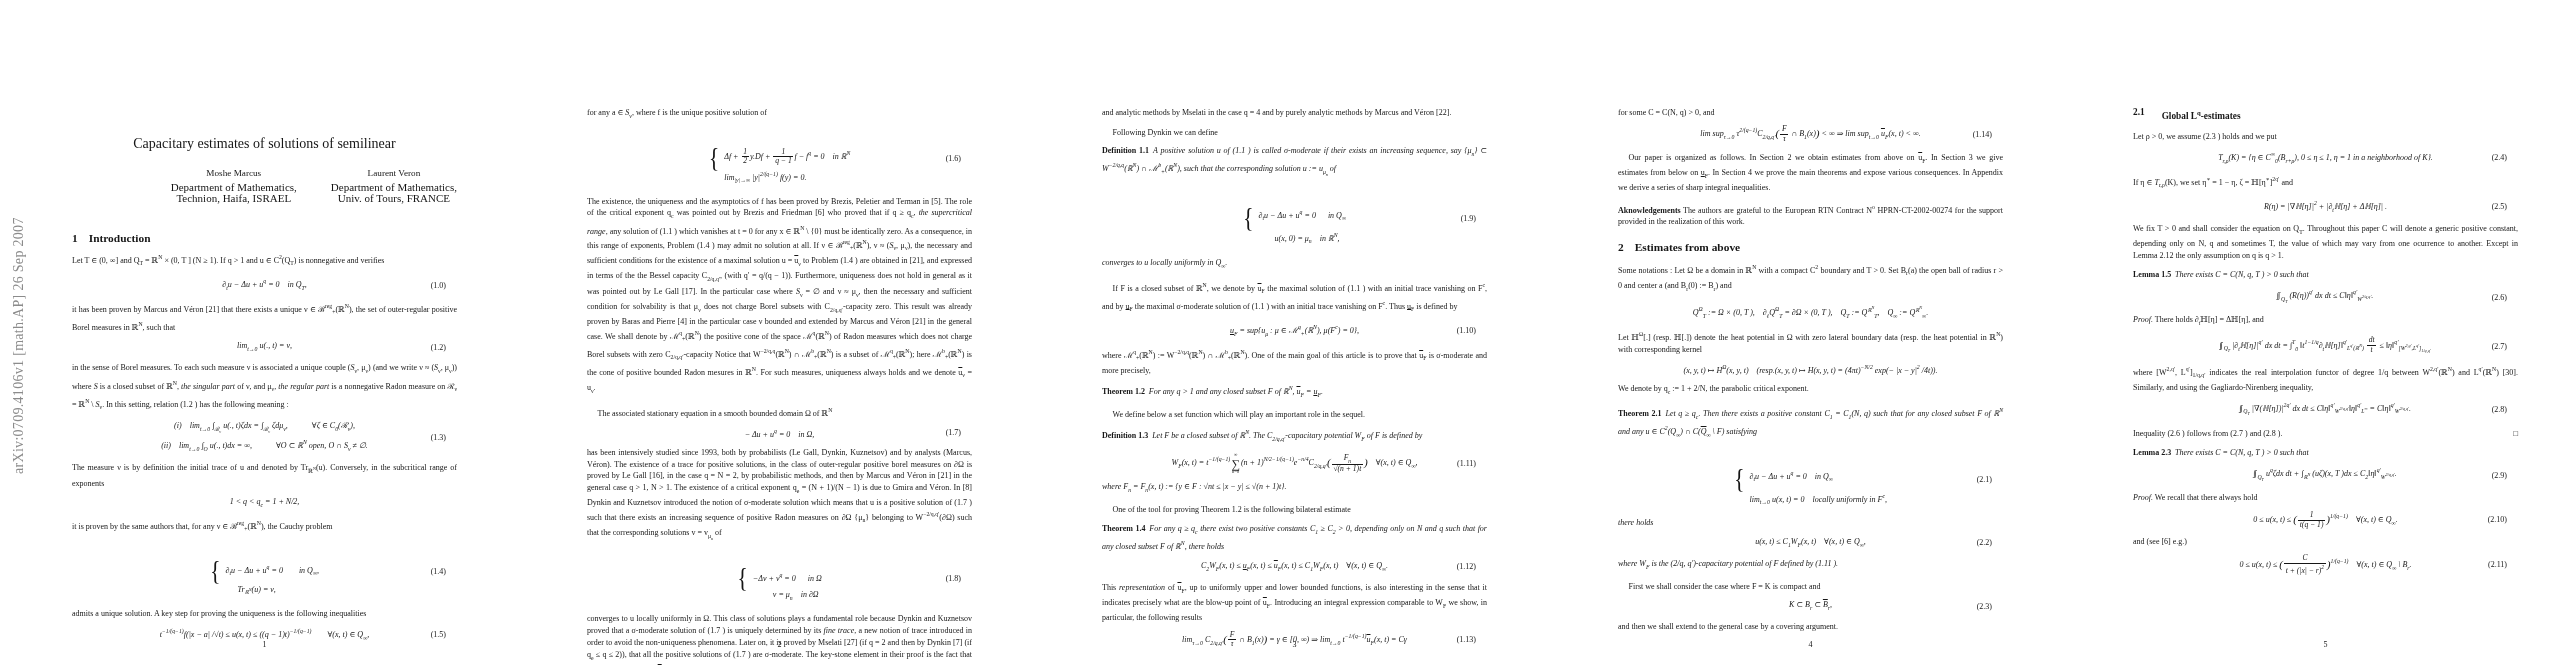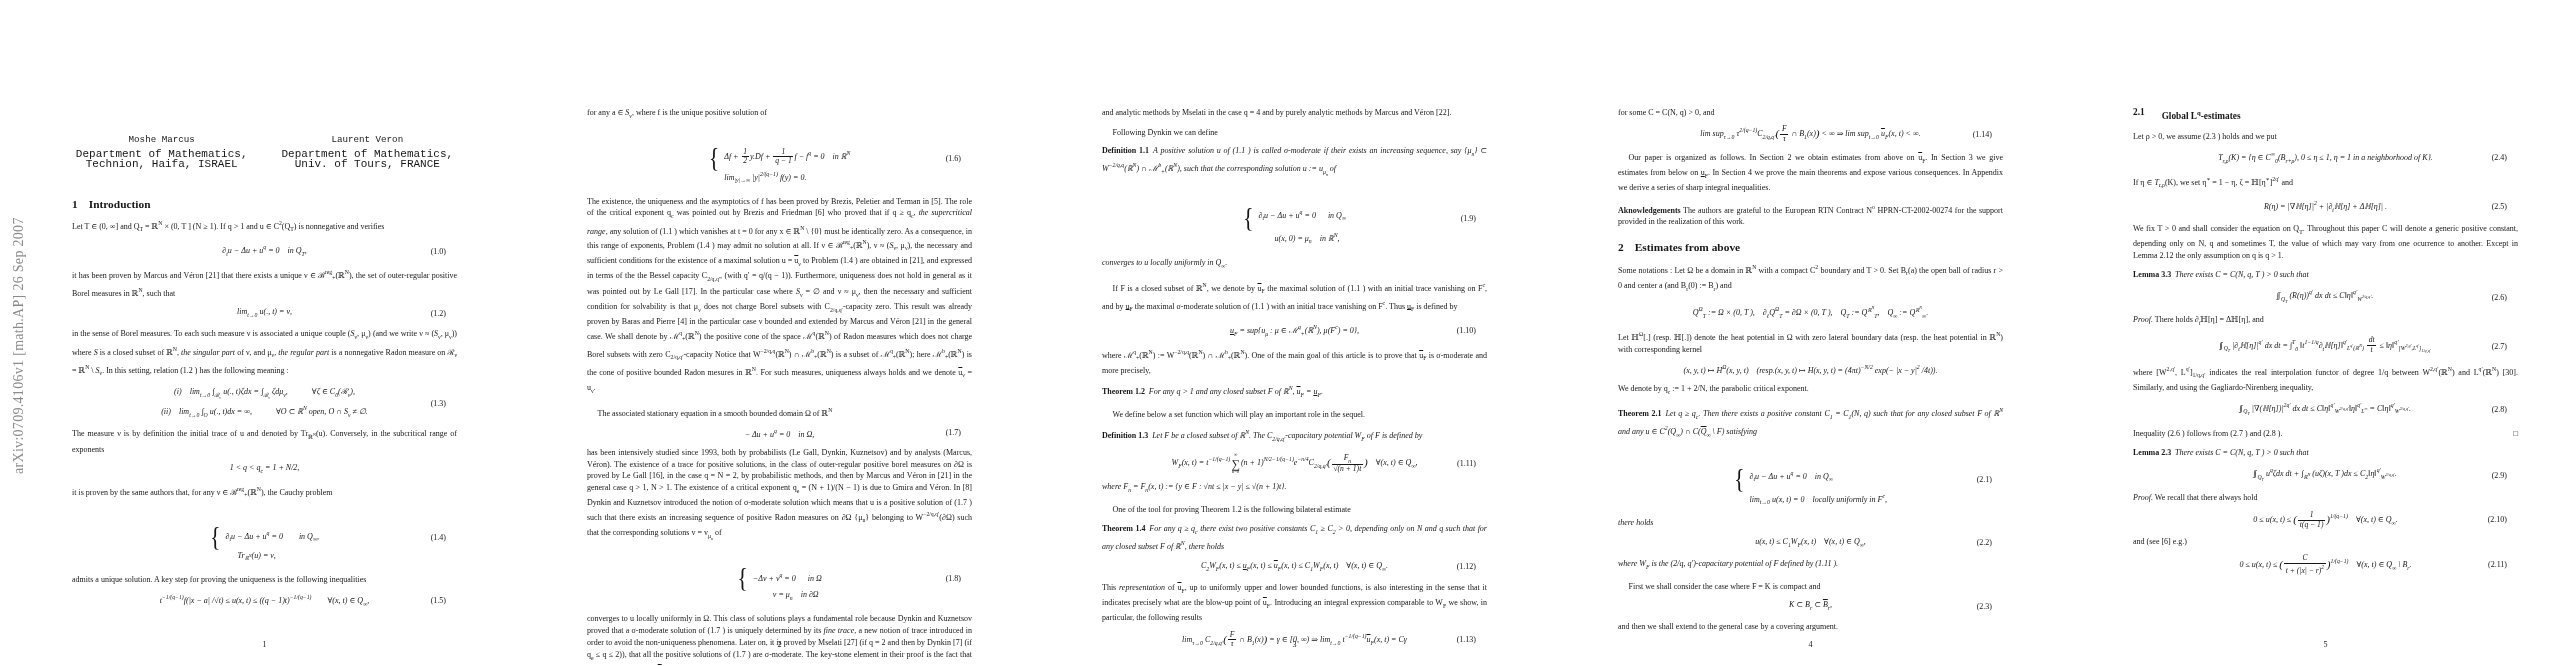--- a/index.html
+++ b/index.html
@@ -5,21 +5,21 @@
   html,body{margin:0;padding:0;background:#fff;}
   .canvas{position:relative;width:2576px;height:667px;background:#ffffff;overflow:hidden;
           font-family:"Liberation Serif","DejaVu Serif",serif;color:#161616;}
   .page{position:absolute;top:0;width:515px;height:667px;background:#fff;}
   .pg1{left:0}.pg2{left:515px}.pg3{left:1030px}.pg4{left:1546px}.pg5{left:2061px}
   .content{margin:0 58px 0 72px;font-size:8px;line-height:11.7px;text-align:justify;}
   .pg2 .content,.pg3 .content,.pg4 .content,.pg5 .content{padding-top:107px;}
   .arxiv{position:absolute;left:11px;top:474px;transform:rotate(-90deg);transform-origin:0 0;
          font-size:14px;color:#8b8b8b;white-space:nowrap;letter-spacing:0.3px;}
   .title{text-align:center;font-size:14px;line-height:20.6px;margin-top:134px;}
-  .authors{display:flex;justify-content:center;gap:34px;text-align:center;margin-top:13.3px;font-family:Liberation Mono, monospace;}
+  .authors{display:flex;justify-content:flex-end;gap:34px;text-align:center;margin-top:13.3px;}
   .author .name{font-size:9.2px;margin-bottom:2.8px;}
   .author .aff{font-size:11px;line-height:10.6px;}
   .h1{font-size:11.4px;font-weight:700;margin:29px 0 7.8px;display:flex;gap:11px;text-align:left;}
   .pg4 .h1{margin:14.5px 0 7.8px;}
   .h2{font-size:9.3px;font-weight:700;margin:0 0 7.8px;display:flex;gap:17px;text-align:left;}
   .p{margin:0;}
   .mt{margin-top:7.8px;}
   .ind{text-indent:10.6px;}
   .it{font-style:italic;}
   .eq{position:relative;margin:6.7px 0;text-align:center;font-style:italic;}
@@ -45,20 +45,21 @@
 </style>
 </head>
 <body>
 
 <div class="canvas">
 
   <div class="page pg1">
     <div class="arxiv">arXiv:0709.4106v1  [math.AP]  26 Sep 2007</div>
     <div class="content">
       <div class="title">
+        <div>Capacitary estimates of solutions of semilinear</div>
       </div>
       <div class="authors">
         <div class="author">
           <div class="name">Moshe Marcus</div>
           <div class="aff">Department of Mathematics,</div>
           <div class="aff">Technion, Haifa, ISRAEL</div>
         </div>
         <div class="author">
           <div class="name">Laurent Veron</div>
           <div class="aff">Department of Mathematics,</div>
@@ -188,21 +189,21 @@
     <div class="content">
       <div class="h2">
         <span>2.1</span>
         <span>Global L<sup>q</sup>-estimates</span>
       </div>
       <p class="p">Let ρ &gt; 0, we assume (2.3 ) holds and we put</p>
       <div class="eq"><span><i>T</i><sub>r,ρ</sub>(K) = {η ∈ C<sup>∞</sup><sub>0</sub>(B<sub>r+ρ</sub>), 0 ≤ η ≤ 1, η = 1 in a neighborhood of K}.</span><span class="etag">(2.4)</span></div>
       <p class="p">If η ∈ <i>T</i><sub>r,ρ</sub>(K), we set η<sup>∗</sup> = 1 − η, ζ = ℍ[η<sup>∗</sup>]<sup>2q′</sup> and</p>
       <div class="eq"><span>R(η) = |∇ℍ[η]|<sup>2</sup> + |∂<sub>t</sub>ℍ[η] + Δℍ[η]| .</span><span class="etag">(2.5)</span></div>
       <p class="p">We fix T &gt; 0 and shall consider the equation on Q<sub>T</sub>. Throughout this paper C will denote a generic positive constant, depending only on N, q and sometimes T, the value of which may vary from one ocurrence to another. Except in Lemma 2.12 the only assumption on q is q &gt; 1.</p>
-      <div class="thm"><b class="lbl">Lemma 3.3</b><span>There exists C = C(N, q, T ) &gt; 0 such that</span></div>
+      <div class="thm"><b class="lbl">Lemma 1.5</b><span>There exists C = C(N, q, T ) &gt; 0 such that</span></div>
       <div class="eq"><span><span class="ii">∫∫</span><sub>Q<sub>T</sub></sub> (R(η))<sup>q′</sup> dx dt ≤ C‖η‖<sup>q′</sup><sub>W<sup>2/q,q′</sup></sub>.</span><span class="etag">(2.6)</span></div>
       <p class="p"><i>Proof.</i> There holds ∂<sub>t</sub>ℍ[η] = Δℍ[η], and</p>
       <div class="eq"><span><span class="ii">∫∫</span><sub>Q<sub>T</sub></sub> |∂<sub>t</sub>ℍ[η]|<sup>q′</sup> dx dt = ∫<sup>T</sup><sub>0</sub> ‖t<sup>1−1/q</sup>∂<sub>t</sub>ℍ[η]‖<sup>q′</sup><sub>L<sup>q′</sup>(ℝ<sup>N</sup>)</sub> <span class="frac">
               <span>dt</span>
               <span>t</span>
             </span> ≤ ‖η‖<sup>q′</sup><sub>[W<sup>2,q′</sup>,L<sup>q′</sup>]<sub>1/q,q′</sub></sub></span><span class="etag">(2.7)</span></div>
       <p class="p">where [W<sup>2,q′</sup>, L<sup>q′</sup>]<sub>1/q,q′</sub> indicates the real interpolation functor of degree 1/q between W<sup>2,q′</sup>(ℝ<sup>N</sup>) and L<sup>q′</sup>(ℝ<sup>N</sup>) [30]. Similarly, and using the Gagliardo-Nirenberg inequality,</p>
       <div class="eq"><span><span class="ii">∫∫</span><sub>Q<sub>T</sub></sub> |∇(ℍ[η])|<sup>2q′</sup> dx dt ≤ C‖η‖<sup>q′</sup><sub>W<sup>2/q,q′</sup></sub>‖η‖<sup>q′</sup><sub>L<sup>∞</sup></sub> = C‖η‖<sup>q′</sup><sub>W<sup>2/q,q′</sup></sub>.</span><span class="etag">(2.8)</span></div>
       <p class="p mt"><span class="qed">□</span><span>Inequality (2.6 ) follows from (2.7 ) and (2.8 ).</span></p>
       <div class="thm"><b class="lbl">Lemma 2.3</b><span>There exists C = C(N, q, T ) &gt; 0 such that</span></div>

